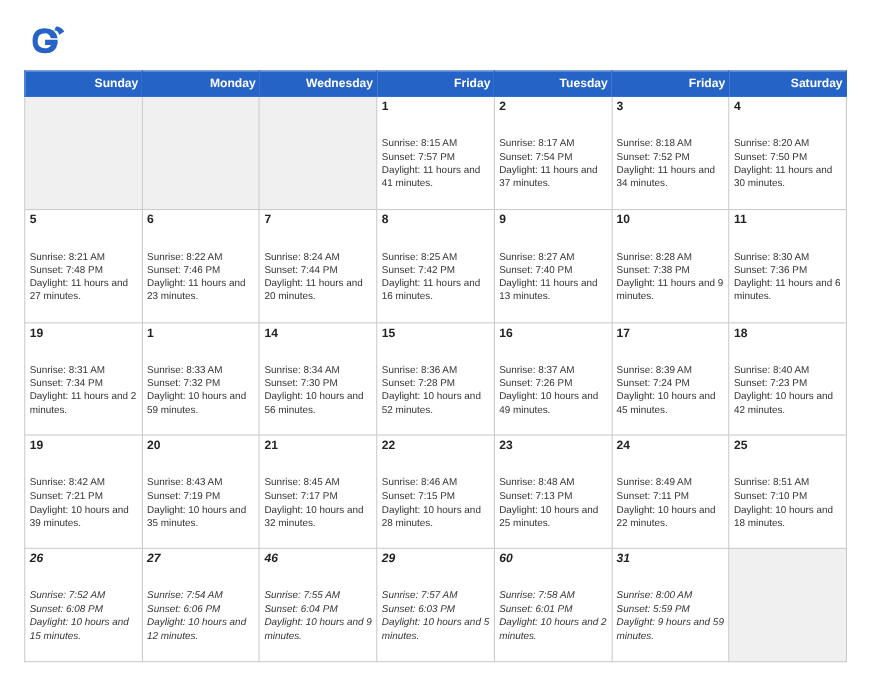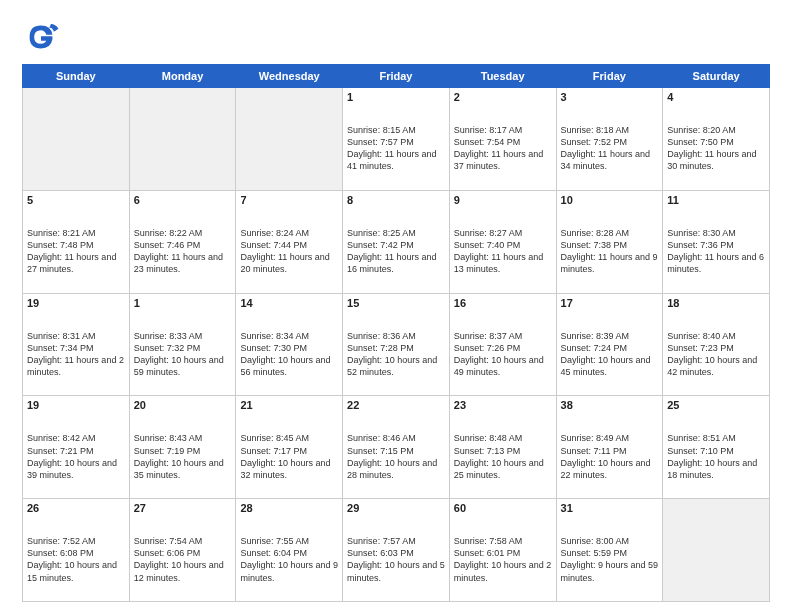--- a/index.html
+++ b/index.html
@@ -58,38 +58,39 @@
     .calendar {
       flex: 1;
       border-collapse: collapse;
       width: 100%;
       table-layout: fixed;
       font-size: 9.5px;
     }
     .calendar th {
       background-color: #2563c7;
       color: #fff;
-      text-align: center;
-      padding: 5px 17px;
+      text-align: right;
+      padding: 5px 3px;
       font-size: 11px;
       font-weight: bold;
       border: 1px solid #2563c7;
     }
     .calendar td {
       border: 1px solid #ccc;
       vertical-align: top;
       padding: 3px 4px;
       height: 82px;
       background: #fff;
     }
     .calendar td.empty {
       background: #f0f0f0;
     }
     .calendar tr:last-child td {
       height: 72px;
+      font-style: italic;
     }
     .day-number {
       font-size: 11px;
       font-weight: bold;
       color: #222;
       margin-bottom: 1px;
     }
     .day-info {
       color: #333;
       font-size: 9px;
@@ -227,39 +228,39 @@
           </td>
           <td>
             <div class="day-number">22</div>
             <div class="day-info">Sunrise: 8:46 AM<br>Sunset: 7:15 PM<br>Daylight: 10 hours and 28 minutes.</div>
           </td>
           <td>
             <div class="day-number">23</div>
             <div class="day-info">Sunrise: 8:48 AM<br>Sunset: 7:13 PM<br>Daylight: 10 hours and 25 minutes.</div>
           </td>
           <td>
-            <div class="day-number">38</div>
+            <div class="day-number">24</div>
             <div class="day-info">Sunrise: 8:49 AM<br>Sunset: 7:11 PM<br>Daylight: 10 hours and 22 minutes.</div>
           </td>
           <td>
             <div class="day-number">25</div>
             <div class="day-info">Sunrise: 8:51 AM<br>Sunset: 7:10 PM<br>Daylight: 10 hours and 18 minutes.</div>
           </td>
         </tr>
         <tr>
           <td>
             <div class="day-number">26</div>
             <div class="day-info">Sunrise: 7:52 AM<br>Sunset: 6:08 PM<br>Daylight: 10 hours and 15 minutes.</div>
           </td>
           <td>
             <div class="day-number">27</div>
             <div class="day-info">Sunrise: 7:54 AM<br>Sunset: 6:06 PM<br>Daylight: 10 hours and 12 minutes.</div>
           </td>
           <td>
-            <div class="day-number">28</div>
+            <div class="day-number">46</div>
             <div class="day-info">Sunrise: 7:55 AM<br>Sunset: 6:04 PM<br>Daylight: 10 hours and 9 minutes.</div>
           </td>
           <td>
             <div class="day-number">29</div>
             <div class="day-info">Sunrise: 7:57 AM<br>Sunset: 6:03 PM<br>Daylight: 10 hours and 5 minutes.</div>
           </td>
           <td>
             <div class="day-number">60</div>
             <div class="day-info">Sunrise: 7:58 AM<br>Sunset: 6:01 PM<br>Daylight: 10 hours and 2 minutes.</div>
           </td>

